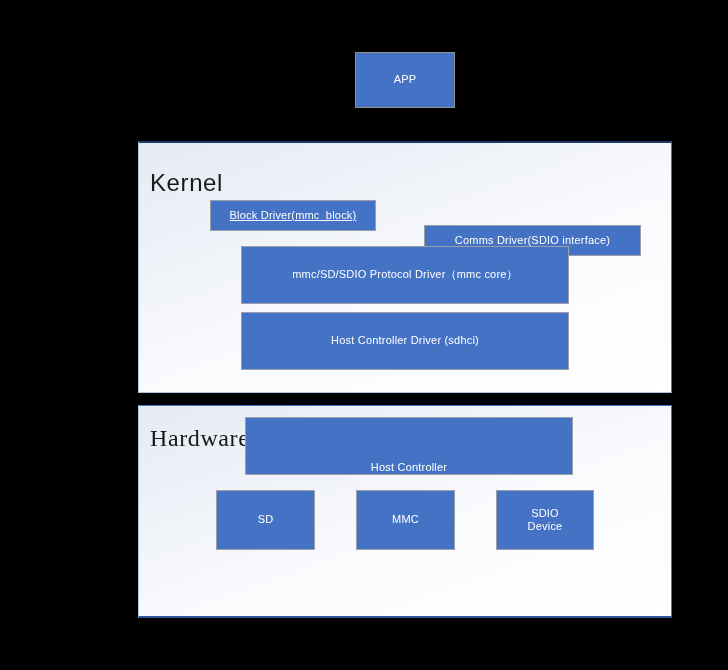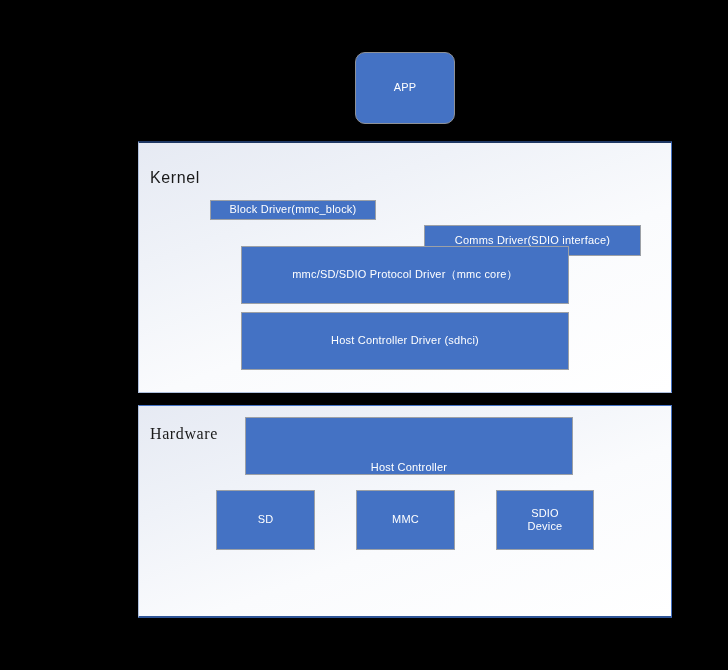--- a/index.html
+++ b/index.html
@@ -52,37 +52,37 @@
   .panel.hardware-panel {
     border-top: 1px solid #4472C4;
     border-left: 1px solid #AFC0DE;
     border-right: 1px solid #4472C4;
     border-bottom: 2px solid #2F5597;
   }
 
   .panel-label {
     position: absolute;
     color: #1A1A1A;
-    font-size: 16px;
+    font-size: 24px;
     letter-spacing: 0.6px;
     white-space: nowrap;
   }
 </style>
 </head>
 <body>
 
 <div id="canvas">
 
-  <div class="box app-box" style="left:355px; top:52px; width:100px; height:72px;border-radius:10px;">APP</div>
+  <div class="box app-box" style="left:355px; top:52px; width:100px; height:56px;">APP</div>
 
   <div class="panel kernel-panel" style="left:138px; top:141px; width:534px; height:252px;"></div>
 
   <div class="panel-label" style="left:150px; top:169px;">Kernel</div>
 
-  <div class="box" style="left:210px; top:200px; width:166px; height:20px;">Block Driver(mmc_block)</div>
+  <div class="box" style="left:210px; top:200px; width:166px; height:31px;text-decoration:underline;">Block Driver(mmc_block)</div>
 
   <div class="box" style="left:424px; top:204px; width:217px; height:31px;margin-top:21px;">Comms Driver(SDIO interface)</div>
 
   <div class="box" style="left:241px; top:246px; width:328px; height:58px;">mmc/SD/SDIO Protocol Driver（mmc core）</div>
 
   <div class="box" style="left:241px; top:312px; width:328px; height:58px;">Host Controller Driver (sdhci)</div>
 
   <div class="panel hardware-panel" style="left:138px; top:405px; width:534px; height:213px;"></div>
 
   <div class="panel-label" style="left:150px; top:425px;font-family:Liberation Serif, serif;">Hardware</div>

